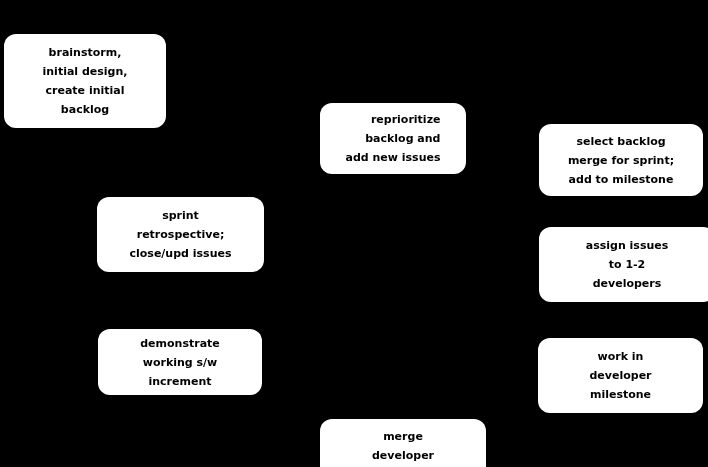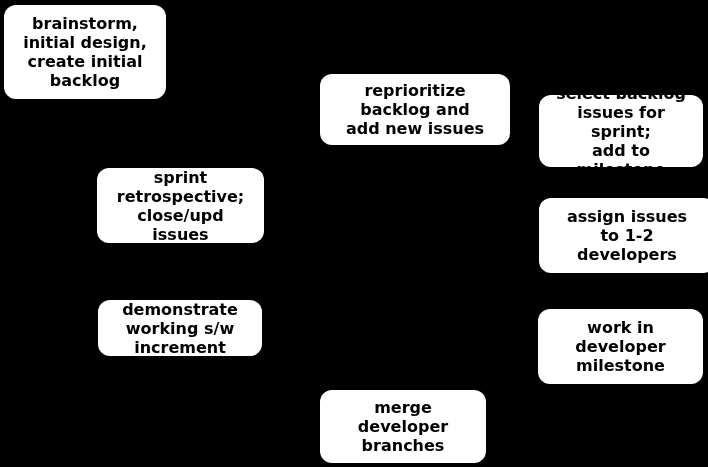--- a/index.html
+++ b/index.html
@@ -18,50 +18,51 @@
   .node {
     position: absolute;
     background: #ffffff;
     color: #000000;
     border-radius: 12px;
     display: flex;
     align-items: center;
     justify-content: center;
     text-align: center;
     font-weight: bold;
-    font-size: 16px;
+    font-size: 11px;
     line-height: 19px;
     white-space: pre-line;
     box-sizing: border-box;
     padding: 2px 15px;
+    margin-top: 29px;
   }
   .node-brainstorm      { left: 4px;   top: 5px;   width: 162px; height: 94px; }
-  .node-reprioritize    { left: 320px; top: 74px;  width: 190px; height: 71px; }
+  .node-reprioritize    { left: 320px; top: 74px;  width: 146px; height: 71px; text-align: right; }
   .node-select-backlog  { left: 539px; top: 95px;  width: 164px; height: 72px; }
   .node-retrospective   { left: 97px;  top: 168px; width: 167px; height: 75px; }
   .node-assign-issues   { left: 539px; top: 198px; width: 176px; height: 75px; }
-  .node-demonstrate     { left: 98px;  top: 300px; width: 164px; height: 56px; text-align: center; }
+  .node-demonstrate     { left: 98px;  top: 300px; width: 164px; height: 66px; text-align: center; }
   .node-work-branches   { left: 538px; top: 309px; width: 165px; height: 75px; }
   .node-merge-branches  { left: 320px; top: 390px; width: 166px; height: 73px; }
 </style>
 </head>
 <body>
 
 <div class="diagram">
   <div class="node node-brainstorm">brainstorm,
 initial design,
 create initial
 backlog</div>
 
   <div class="node node-reprioritize">reprioritize
 backlog and
 add new issues</div>
 
   <div class="node node-select-backlog">select backlog
-issues for sprint;
+merge for sprint;
 add to milestone</div>
 
   <div class="node node-retrospective">sprint
 retrospective;
 close/upd issues</div>
 
   <div class="node node-assign-issues">assign issues
 to 1-2
 developers</div>
 

